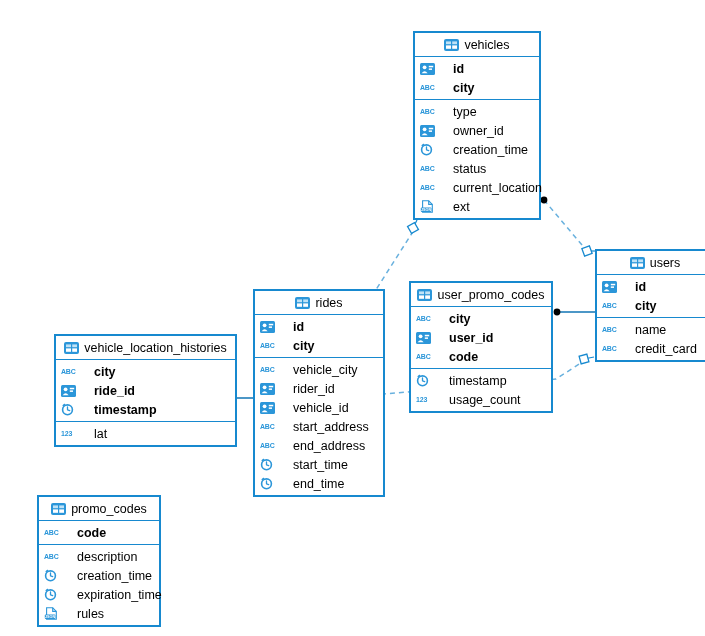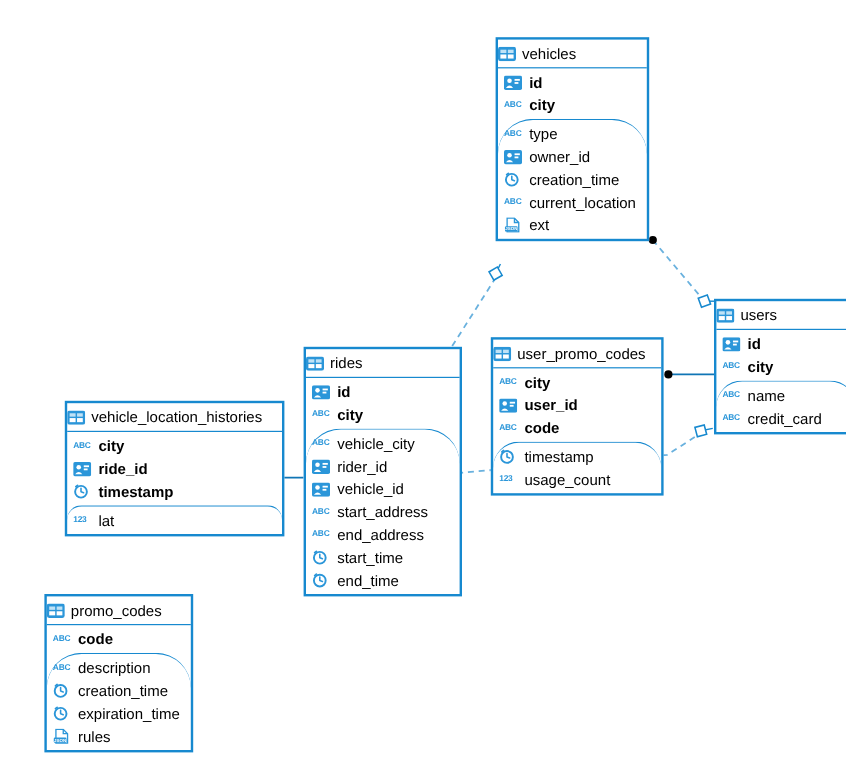--- a/index.html
+++ b/index.html
@@ -6,28 +6,28 @@
   .canvas{
     position:relative;width:705px;height:636px;background:#fff;
     font-family:"Liberation Sans",sans-serif;overflow:hidden;
   }
   .relations-layer{position:absolute;left:0;top:0;width:705px;height:636px;}
   .ertable{
     position:absolute;background:#fff;border:2px solid #1789cf;
     box-sizing:border-box;z-index:2;
   }
   .ertable-header{
-    display:flex;align-items:center;justify-content:flex-start;gap:5px;
+    display:flex;align-items:center;justify-content:center;gap:5px;
     height:23px;border-bottom:1.5px solid #1789cf;
     font-size:12.5px;color:#000;white-space:nowrap;
   }
   .section{padding:2px 0;}
-  .section.fields{border-top:1.5px solid #1789cf;border-radius:29px;}
+  .section.fields{border-top:1.5px solid #1789cf;}
   .col-row{
-    display:flex;align-items:center;gap:4px;height:19px;
+    display:flex;align-items:center;gap:16px;height:19px;
     padding:0 4px 0 5px;font-size:12.5px;color:#000;white-space:nowrap;
   }
   .col-row.key .col-name{font-weight:bold;}
   .icon-box{width:17px;min-width:17px;display:flex;align-items:center;justify-content:flex-start;}
   .txticon{
     font-size:7px;font-weight:bold;color:#2b96d9;letter-spacing:-0.2px;
     font-family:"Liberation Sans",sans-serif;line-height:1;
   }
 </style>
 </head>
@@ -122,20 +122,26 @@
                 <path d="M6.5 6.8 L6.5 3.9 M6.5 6.8 L8.7 7.6" stroke="#2b96d9" stroke-width="1.3" fill="none" stroke-linecap="round"></path>
                 <path d="M2.2 2.6 L3.6 1.4" stroke="#2b96d9" stroke-width="1.4" stroke-linecap="round"></path>
               </svg>
             </span>
             <span class="col-name">creation_time</span>
           </div>
           <div class="col-row">
             <span class="icon-box">
               <span class="txticon">ABC</span>
             </span>
+            <span class="col-name">status</span>
+          </div>
+          <div class="col-row">
+            <span class="icon-box">
+              <span class="txticon">ABC</span>
+            </span>
             <span class="col-name">current_location</span>
           </div>
           <div class="col-row">
             <span class="icon-box">
               <svg width="14" height="13" viewBox="0 0 14 13">
                 <path d="M2.6 0.8 h6.1 l3.6 3.6 v7.8 h-9.7 z" fill="#fff" stroke="#2b96d9" stroke-width="1.1"></path>
                 <path d="M8.7 0.8 v3.6 h3.6" fill="none" stroke="#2b96d9" stroke-width="1.1"></path>
                 <rect x="0.8" y="7.6" width="10.6" height="4.4" rx="1" fill="#2b96d9"></rect>
                 <text x="6.1" y="11" font-size="3.7" font-weight="bold" fill="#fff" text-anchor="middle" font-family="Liberation Sans, sans-serif">JSON</text>
               </svg>

